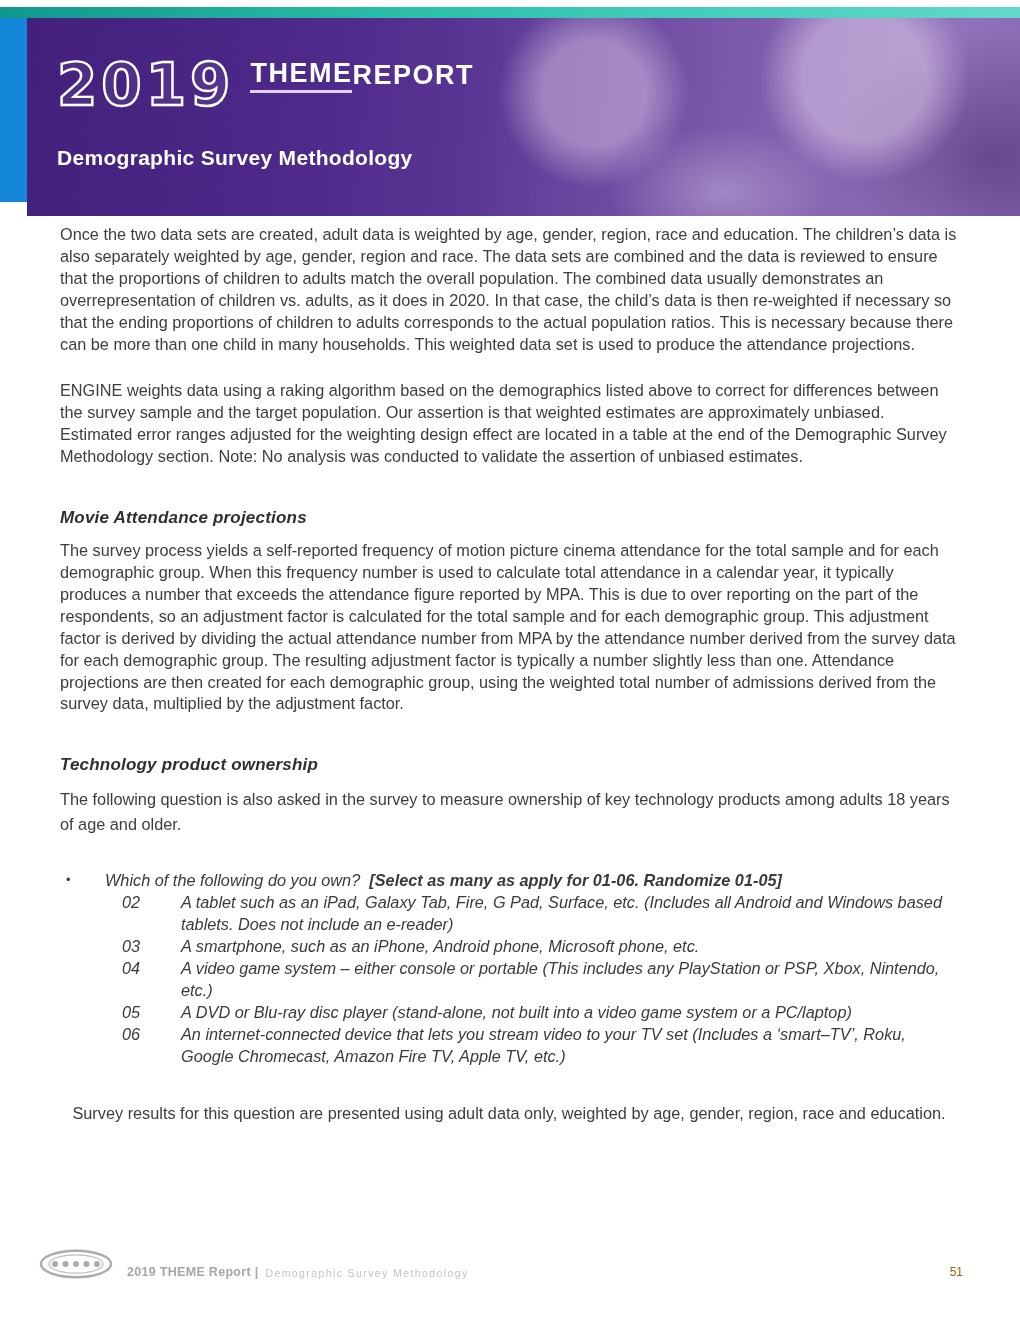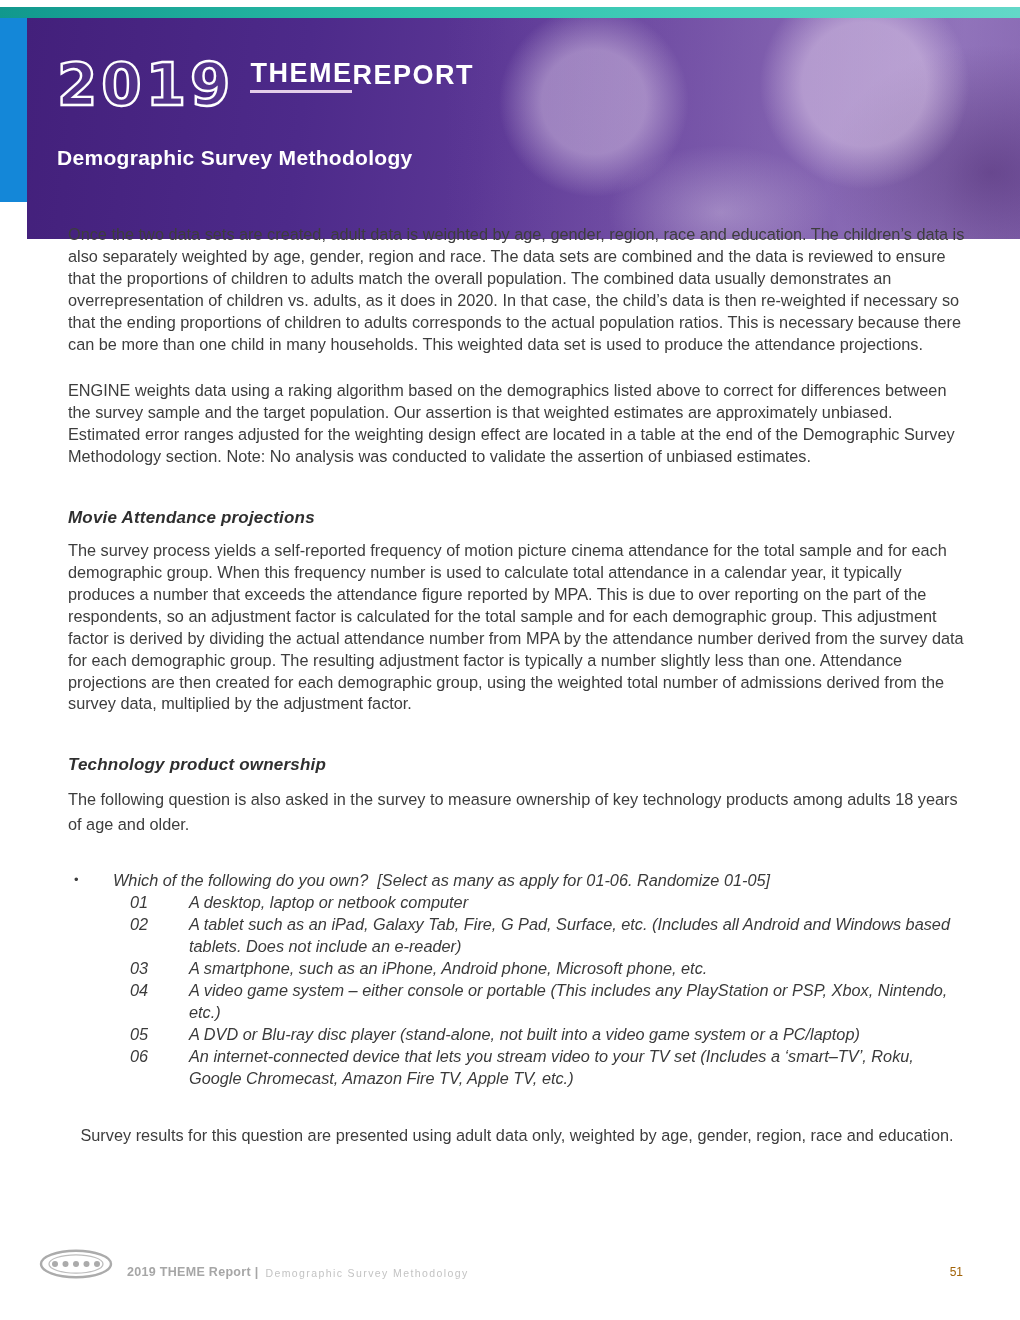--- a/index.html
+++ b/index.html
@@ -12,21 +12,21 @@
   
   .top-bar {
     position:absolute; top:7px; left:0; width:1020px; height:11px;
     background:linear-gradient(90deg,#11988d 0%,#2bbfa8 40%,#45cfbb 70%,#63d8c8 100%);
   }
   .left-bar {
     position:absolute; top:18px; left:0; width:27px; height:184px;
     background:#1487d8;
   }
   .header {
-    position:absolute; top:18px; left:27px; width:993px; height:221px;
+    position:absolute; top:18px; left:27px; width:993px; height:198px;
     background:linear-gradient(97deg,#43207b 0%,#4d2a8a 28%,#5a3694 46%,#6d4aa0 62%,#8263ad 78%,#8f74b6 92%,#7e5fa6 100%);
     overflow:hidden;
   }
   .header-photo {
     position:absolute; top:0; right:0; width:58%; height:100%;
     background:
       radial-gradient(circle at 26% 38%, rgba(243,229,246,0.40) 0 52px, rgba(243,229,246,0) 95px),
       radial-gradient(circle at 73% 30%, rgba(238,221,243,0.45) 0 62px, rgba(238,221,243,0) 105px),
       radial-gradient(ellipse 150px 90px at 48% 88%, rgba(250,244,252,0.30), rgba(250,244,252,0) 75%),
       radial-gradient(ellipse 220px 170px at 95% 70%, rgba(60,25,95,0.45), rgba(60,25,95,0) 75%),
@@ -43,32 +43,32 @@
     font-size:27px; font-weight:800; color:#ffffff; letter-spacing:1.5px; line-height:1.0;
     border-bottom:3px solid rgba(255,235,250,0.85); padding-bottom:3px; width:fit-content;
   }
   .title-stack .t2 { font-size:27px; font-weight:800; color:#ffffff; letter-spacing:1.5px; line-height:1.1; margin-top:1px;text-align:center; }
   .subtitle {
     position:absolute; top:128px; left:30px;
     font-size:21px; font-weight:bold; color:#ffffff; letter-spacing:0.3px;
   }
 
   
-  .content { position:absolute; top:224px; left:68px; width:898px; }
+  .content { position:absolute; top:224px; left:60px; width:898px; }
   .para { font-size:16.3px; line-height:21.9px; color:#3d3d3d; margin:0 0 25px 0; }
   .section-heading {
     font-size:17px; font-weight:bold; font-style:italic; color:#2f2f2f;
     margin:40px 0 12px 0; letter-spacing:0.2px;
   }
   .intro { line-height:25px; }
 
   .bullet-row { display:flex; margin-top:32px; font-style:italic; font-size:16.3px; line-height:22px; }
   .bullet { width:45px; padding-left:6px; font-style:normal; font-size:13px; line-height:22px; color:#3d3d3d; }
   .q-text { flex:1; color:#3a3a3a; }
-  .b { font-weight:normal; }
+  .b { font-weight:bold; }
 
   .options { margin-left:62px; }
   .option-row { display:flex; font-style:italic; font-size:16.3px; line-height:22px; color:#3a3a3a; }
   .opt-num { width:59px; flex:none; }
   .opt-text { flex:1; }
 
   .outro { margin-top:36px; margin-bottom:0;text-align:center; }
 
   
   .footer { position:absolute; left:38px; top:1243px; width:925px; height:36px; display:flex; align-items:flex-end; }
@@ -109,24 +109,20 @@
     <h2 class="section-heading">Technology product ownership</h2>
     <p class="para intro">The following question is also asked in the survey to measure ownership of key technology products among adults 18 years of age and older.</p>
 
     <div class="bullet-row">
       <span class="bullet">•</span>
       <span class="q-text"><span>Which of the following do you own?</span>&nbsp; <span class="b">[Select as many as apply for 01-06.  Randomize 01-05]</span></span>
     </div>
 
     <div class="options">
       <div class="option-row">
-        <span class="opt-num">01</span>
-        <span class="opt-text"><span>A desktop, laptop or netbook computer</span><span class="b"></span></span>
-      </div>
-      <div class="option-row">
         <span class="opt-num">02</span>
         <span class="opt-text"><span>A tablet such as an iPad, Galaxy Tab, Fire, G Pad, Surface, etc. (Includes all Android and Windows based tablets.  Does not include an e-reader)</span><span class="b"></span></span>
       </div>
       <div class="option-row">
         <span class="opt-num">03</span>
         <span class="opt-text"><span>A smartphone, such as an iPhone, Android phone, Microsoft phone, etc.</span><span class="b"></span></span>
       </div>
       <div class="option-row">
         <span class="opt-num">04</span>
         <span class="opt-text"><span>A video game system – either console or portable (This includes any PlayStation or PSP, Xbox, Nintendo, etc.)</span><span class="b"></span></span>

